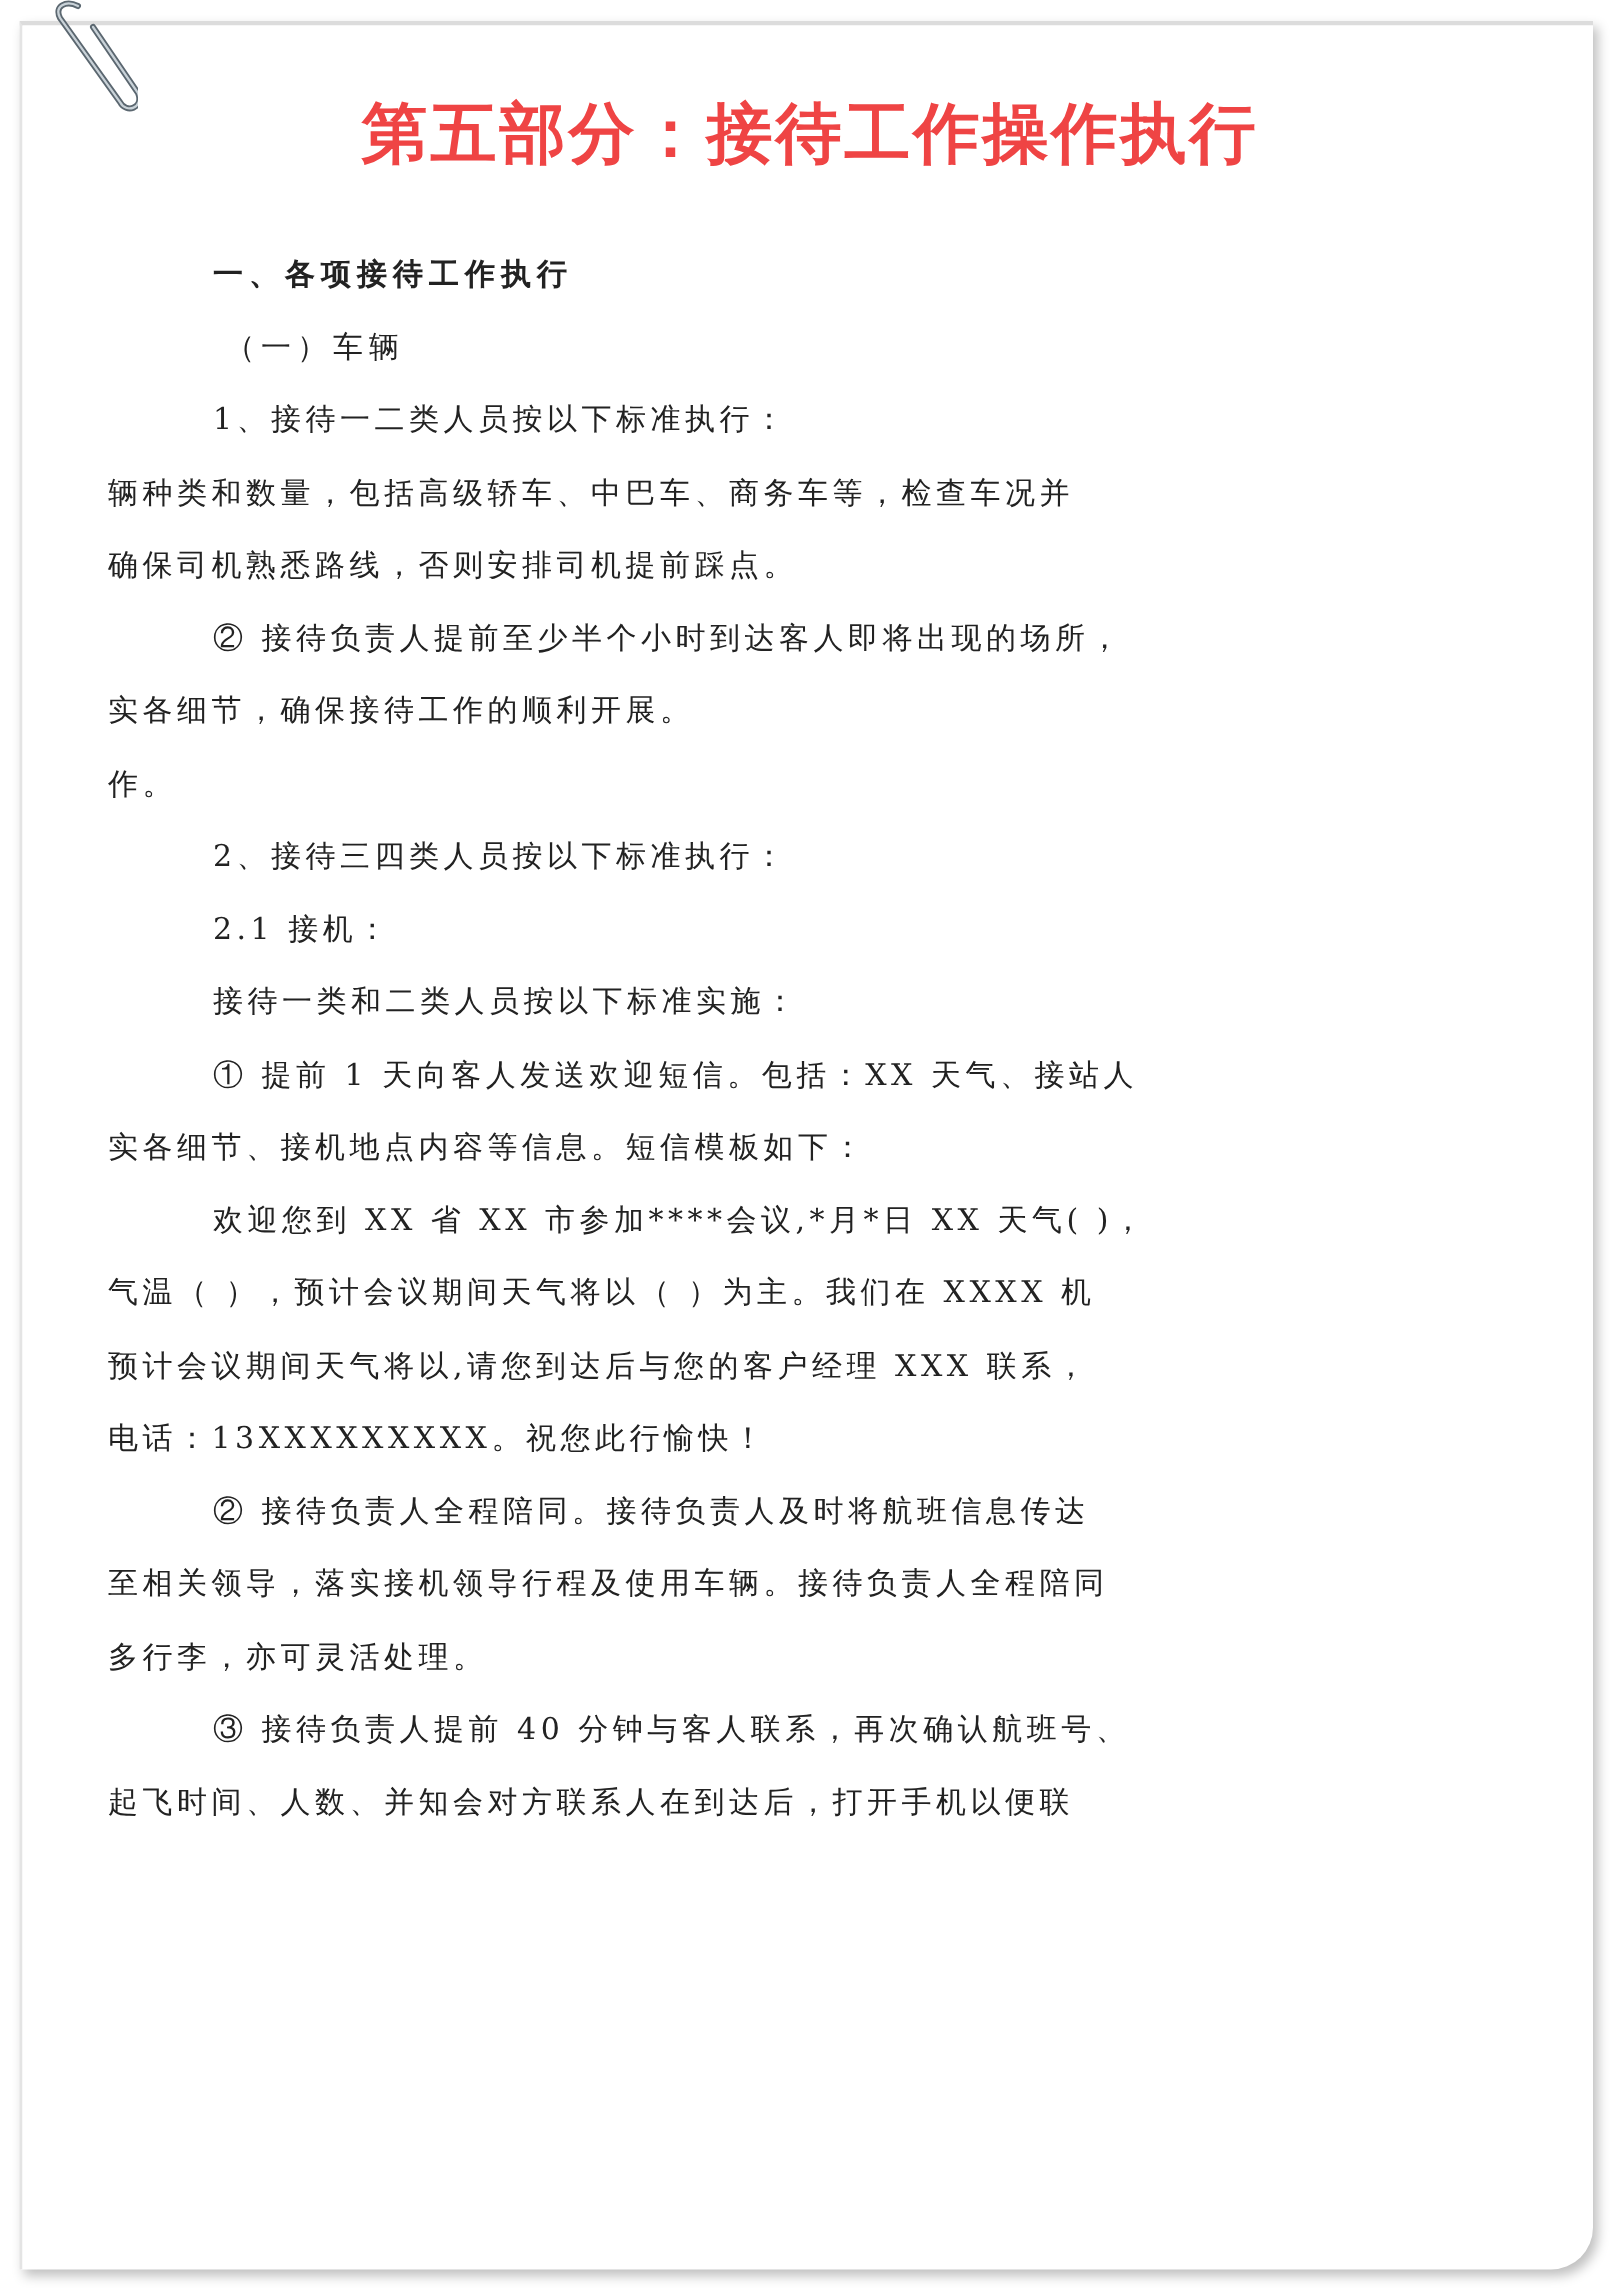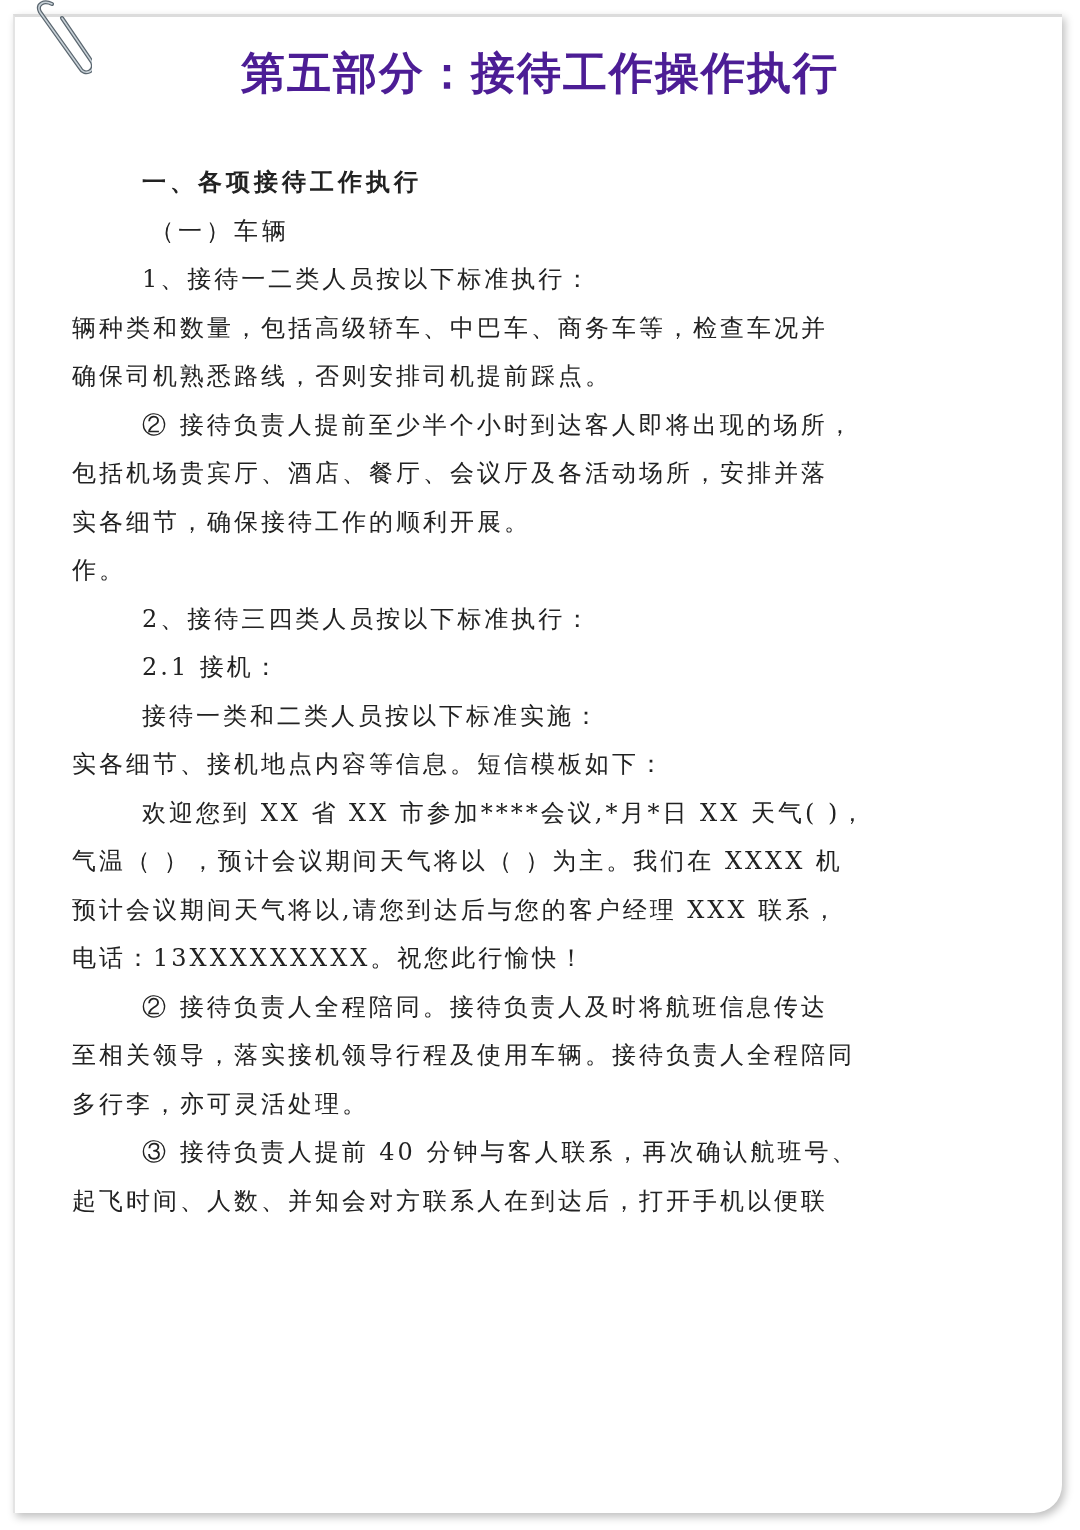--- a/index.html
+++ b/index.html
@@ -5,26 +5,26 @@
   html, body { margin:0; padding:0; }
   body { width:1080px; height:1530px; background:#ffffff; position:relative; overflow:hidden; font-family:"DejaVu Serif", "Liberation Serif", serif; }
   .paper {
     position:absolute; left:13px; top:14px; width:1047px; height:1496px;
     background:#fff; border-top:3px solid #dcdcdc; border-left:2px solid #e4e4e4;
     box-shadow: 3px 4px 8px rgba(0,0,0,0.25);
     border-bottom-right-radius: 28px;
   }
   .clip { position:absolute; left:22px; top:0px; width:70px; height:80px; }
   .title {
-    position:absolute; left:0; right:0; top:44px; text-align:center;
-    font-size:44px; font-weight:bold; color:#4c1d95; letter-spacing:2px;
+    position:absolute; left:0; right:0; top:60px; text-align:center;
+    font-size:44px; font-weight:bold; color:#ef4444; letter-spacing:2px;
     font-family:"DejaVu Serif", serif;
   }
   .content { position:absolute; left:72px; top:158px; width:968px; }
-  .line { font-size:24px; line-height:48.5px; color:#222; white-space:nowrap; letter-spacing:3px; }
+  .line { font-size:20px; line-height:48.5px; color:#222; white-space:nowrap; letter-spacing:3px; }
   .h1 { font-weight:bold; padding-left:70px; letter-spacing:4px; }
   .h2 { font-weight:normal; padding-left:78px; letter-spacing:4px; }
   .ind { padding-left:70px; }
   .p { }
 </style>
 </head>
 <body>
 
 <div class="paper"></div>
 
@@ -36,26 +36,26 @@
 <div class="title">第五部分：接待工作操作执行</div>
 
 <div class="content">
   <div class="line h1">一、各项接待工作执行</div>
   <div class="line h2">（一）车辆</div>
   <div id="lines">
       <div class="line p ind">1、接待一二类人员按以下标准执行：</div>
       <div class="line p">辆种类和数量，包括高级轿车、中巴车、商务车等，检查车况并</div>
       <div class="line p">确保司机熟悉路线，否则安排司机提前踩点。</div>
       <div class="line p ind">② 接待负责人提前至少半个小时到达客人即将出现的场所，</div>
-      <div class="line p">包括机场贵宾厅、酒店、餐厅、会议厅及各活动场所，安排并落</div>
       <div class="line p">实各细节，确保接待工作的顺利开展。</div>
       <div class="line p">作。</div>
       <div class="line p ind">2、接待三四类人员按以下标准执行：</div>
       <div class="line p ind">2.1 接机：</div>
       <div class="line p ind">接待一类和二类人员按以下标准实施：</div>
+      <div class="line p ind">① 提前 1 天向客人发送欢迎短信。包括：XX 天气、接站人</div>
       <div class="line p">实各细节、接机地点内容等信息。短信模板如下：</div>
       <div class="line p ind">欢迎您到 XX 省 XX 市参加****会议,*月*日 XX 天气( )，</div>
       <div class="line p">气温（ ），预计会议期间天气将以（ ）为主。我们在 XXXX 机</div>
       <div class="line p">预计会议期间天气将以,请您到达后与您的客户经理 XXX 联系，</div>
       <div class="line p">电话：13XXXXXXXXX。祝您此行愉快！</div>
       <div class="line p ind">② 接待负责人全程陪同。接待负责人及时将航班信息传达</div>
       <div class="line p">至相关领导，落实接机领导行程及使用车辆。接待负责人全程陪同</div>
       <div class="line p">多行李，亦可灵活处理。</div>
       <div class="line p ind">③ 接待负责人提前 40 分钟与客人联系，再次确认航班号、</div>
       <div class="line p">起飞时间、人数、并知会对方联系人在到达后，打开手机以便联</div>

